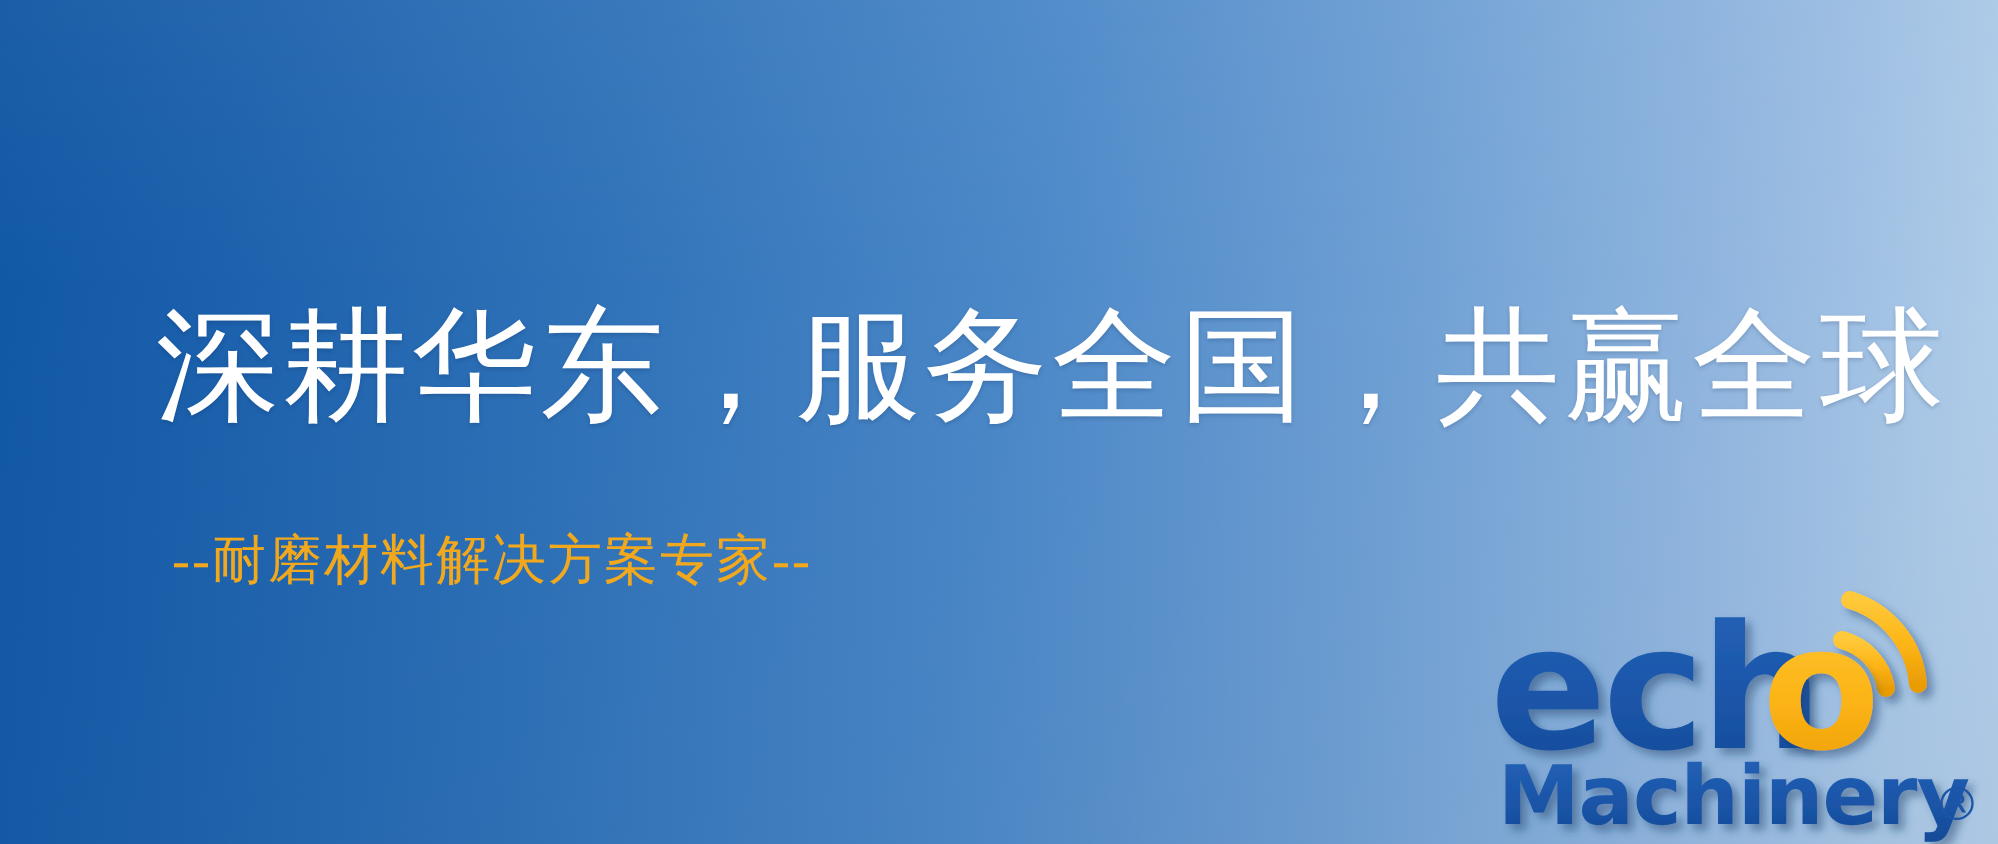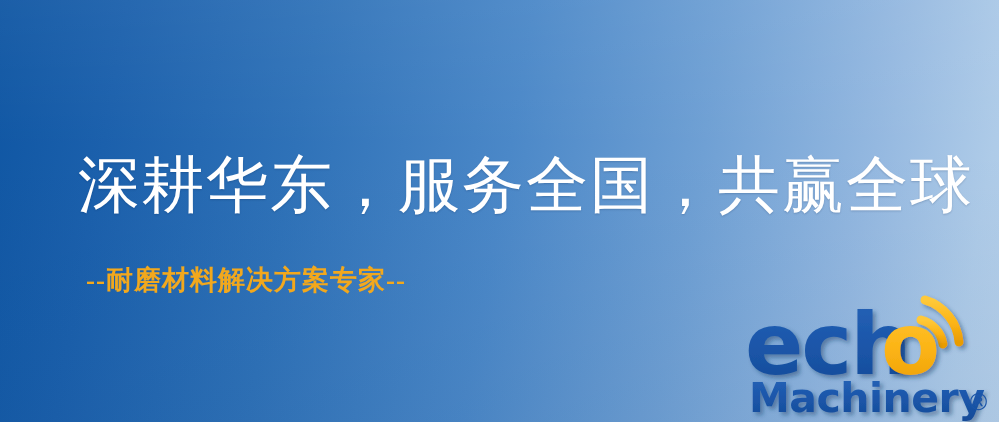--- a/index.html
+++ b/index.html
@@ -33,40 +33,40 @@
         rgba(255,255,255,0.00) 35%,
         rgba(0,40,90,0.05) 100%);
     pointer-events: none;
   }
 
   .headline {
     position: absolute;
     left: 78px;
     top: 152px;
     margin: 0;
-    font-family: Liberation Sans, sans-serif;
+    font-family: Liberation Serif, serif;
     font-size: 62px;
     line-height: 1.05;
     font-weight: 400;
     color: #ffffff;
     letter-spacing: 2px;
     white-space: nowrap;
     text-shadow: 0 1px 2px rgba(0,30,70,0.20);
     z-index: 3;
   }
 
   .subtitle {
     position: absolute;
     left: 86px;
     top: 266px;
     margin: 0;
     font-family: "Liberation Serif", "DejaVu Serif", serif;
     font-size: 27px;
     line-height: 1.1;
-    font-weight: 700;
+    font-weight: 400;
     color: #f2a81d;
     letter-spacing: 1px;
     white-space: nowrap;
     z-index: 3;
   }
 
   
   .logo {
     position: absolute;
     left: 745px;

